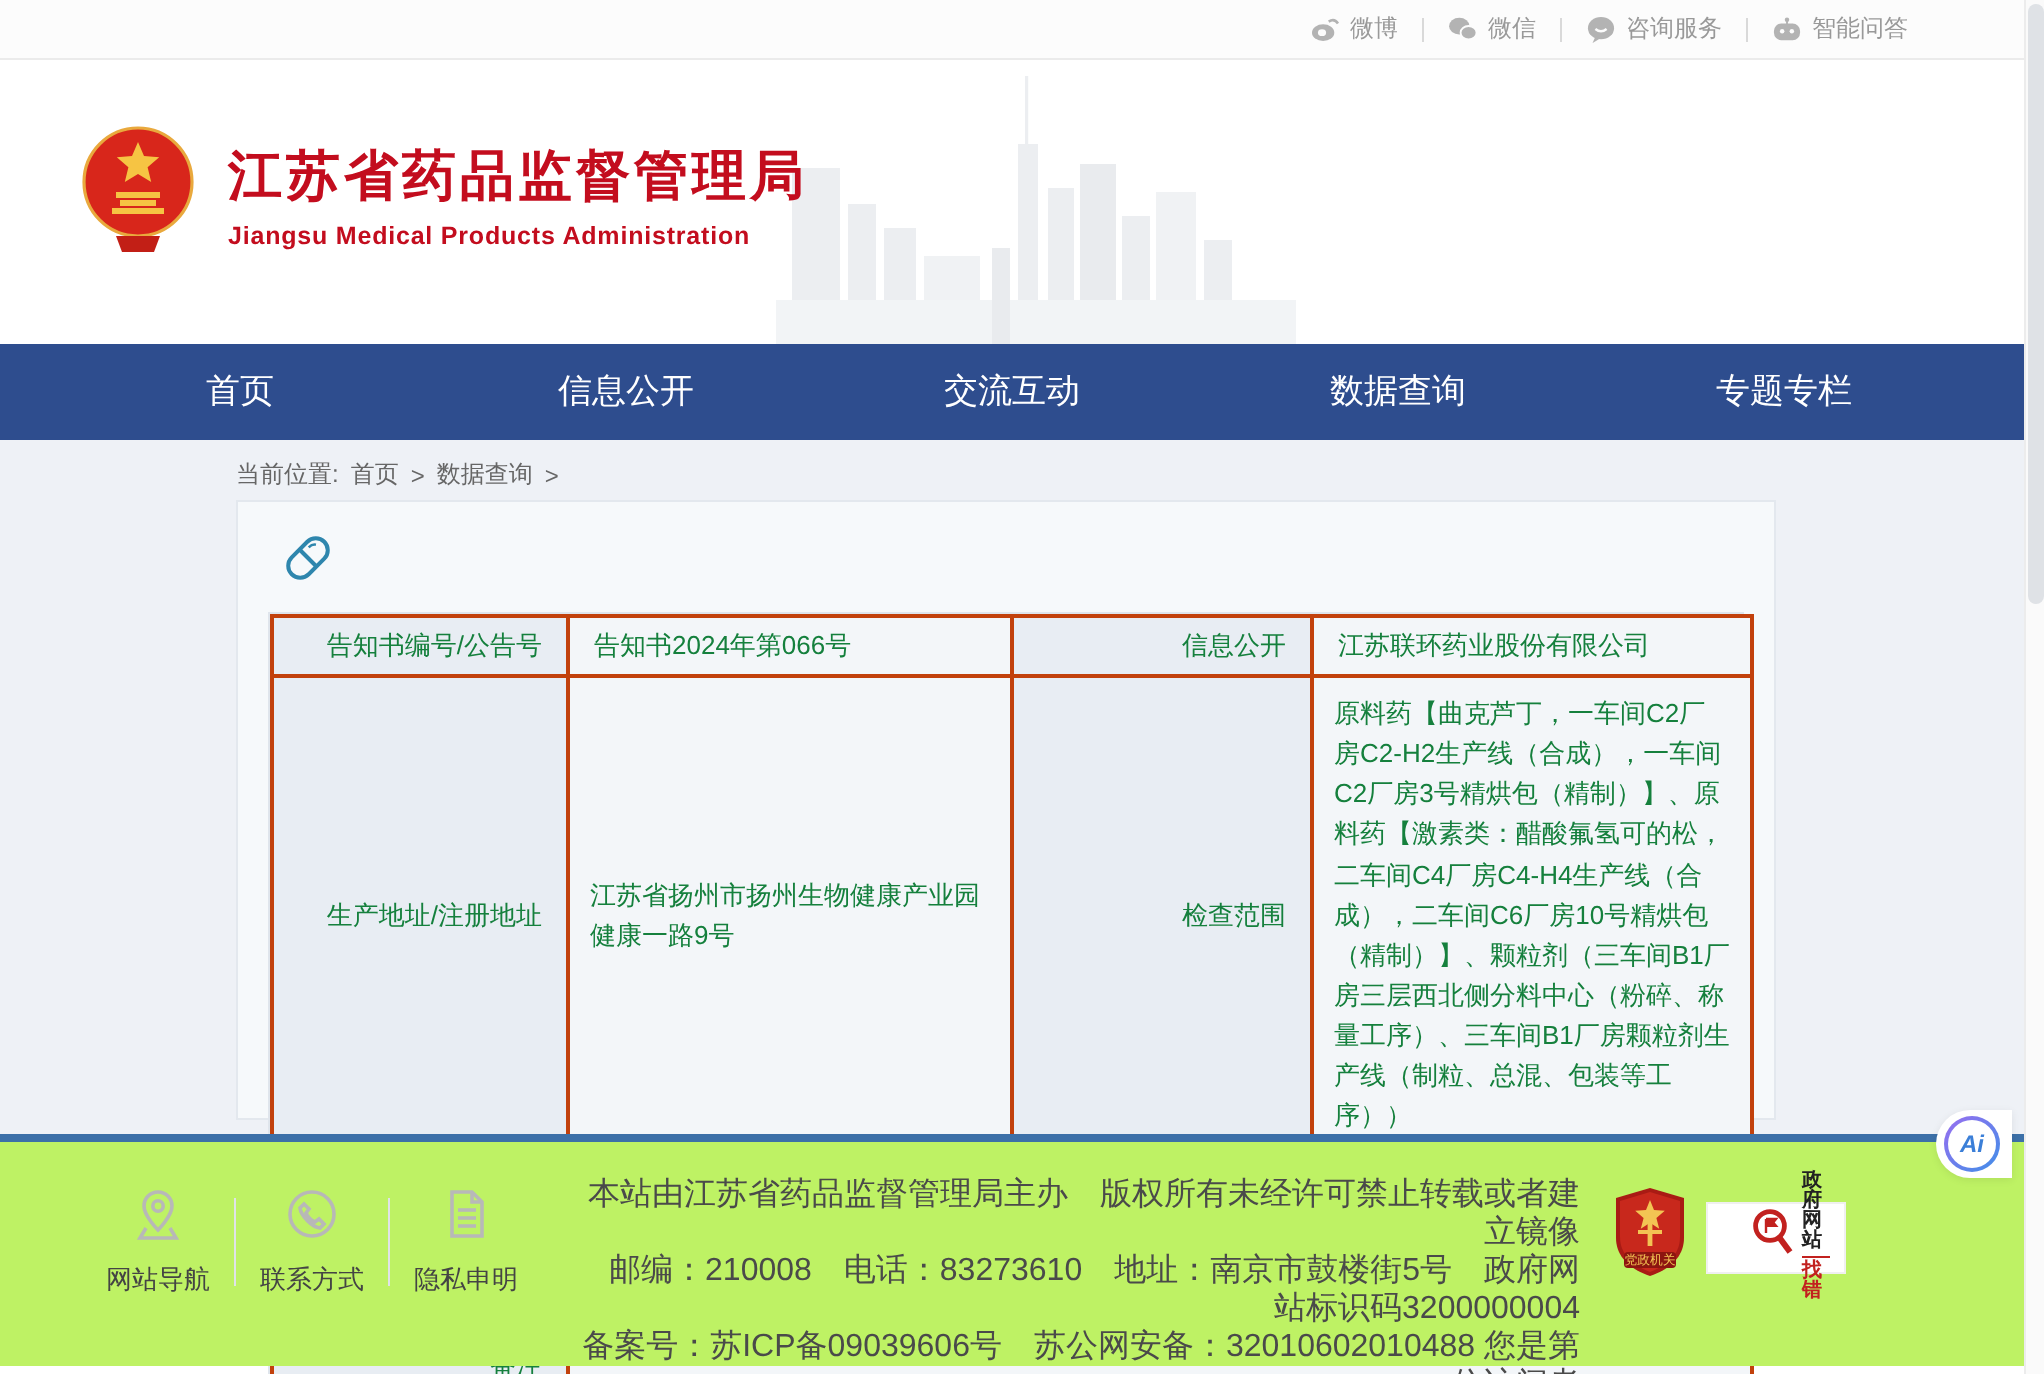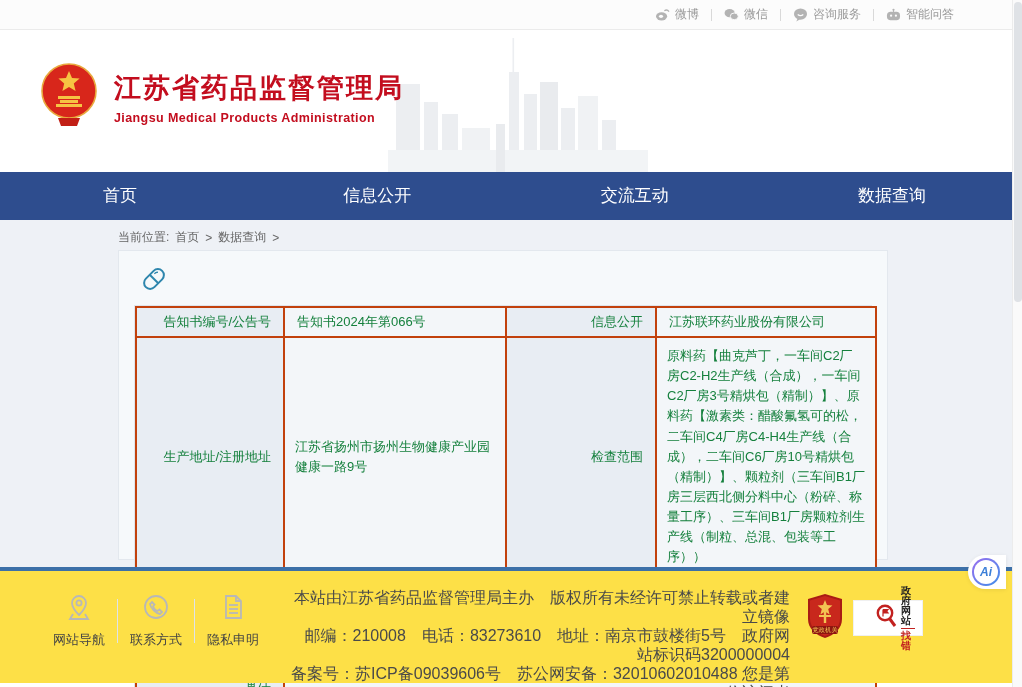--- a/index.html
+++ b/index.html
@@ -42,21 +42,21 @@
   table.detail { width:100%; border-collapse:collapse; table-layout:fixed; }
   table.detail td { border:2px solid #c2410c; font-size:13px; color:#15803d; vertical-align:middle; }
   td.lbl { background:#e8edf3; text-align:right; padding:5px 12px 5px 4px; }
   td.val { background:#f3f6f9; text-align:left; padding:5px 4px 5px 12px; }
   td.scope { font-size:12px; line-height:1.55; padding:8px 10px; }
   tr.r1 td { height:30px; } tr.r2 td { height:112px; } tr.r3 td,tr.r4 td,tr.r5 td { height:28px; }
   tr.r6 td { height:26px; }
 
   
   .blue-divider { height:4px; background:#3c70a8; }
-  .footer { position:relative; height:112px; background:#fde047; }
+  .footer { position:relative; height:112px; background:#bef264; }
   .quick { position:absolute; left:48px; top:22px; display:flex; align-items:center; }
   .quick-item { width:62px; display:flex; flex-direction:column; align-items:center;
                 gap:7px; color:#444; font-size:13px; cursor:pointer; }
   .quick-item .qicon { color:#b8b8b8; }
   .quick-div { width:1px; height:44px; background:#dfe3e8; margin:0 7px; }
   .foot-center { position:absolute; left:290px; top:17px; width:500px; text-align:right;
                  font-size:16px; color:#4a4a4a; line-height:19px; }
   .badges { position:absolute; right:90px; top:22px; display:flex; align-items:center; gap:10px; }
   .finderror { background:#fff; width:68px; height:34px; display:flex; align-items:center;
                padding:2px 20px; gap:3px; cursor:pointer; box-shadow:0 0 0 1px #f0f0f0; }
@@ -166,20 +166,21 @@
         <div class="en">Jiangsu Medical Products Administration</div>
       </span>
     </div>
   </div>
 
   <div class="nav">
     <div class="nav-item">首页</div>
     <div class="nav-item">信息公开</div>
     <div class="nav-item">交流互动</div>
     <div class="nav-item">数据查询</div>
+    <div class="nav-item">专题专栏</div>
   </div>
 
   <div class="content">
     <div class="breadcrumb">
       <span>当前位置:</span>
       <span class="bc-link">首页</span>
       <span>&gt;</span>
       <span class="bc-link">数据查询</span>
       <span>&gt;</span>
     </div>

